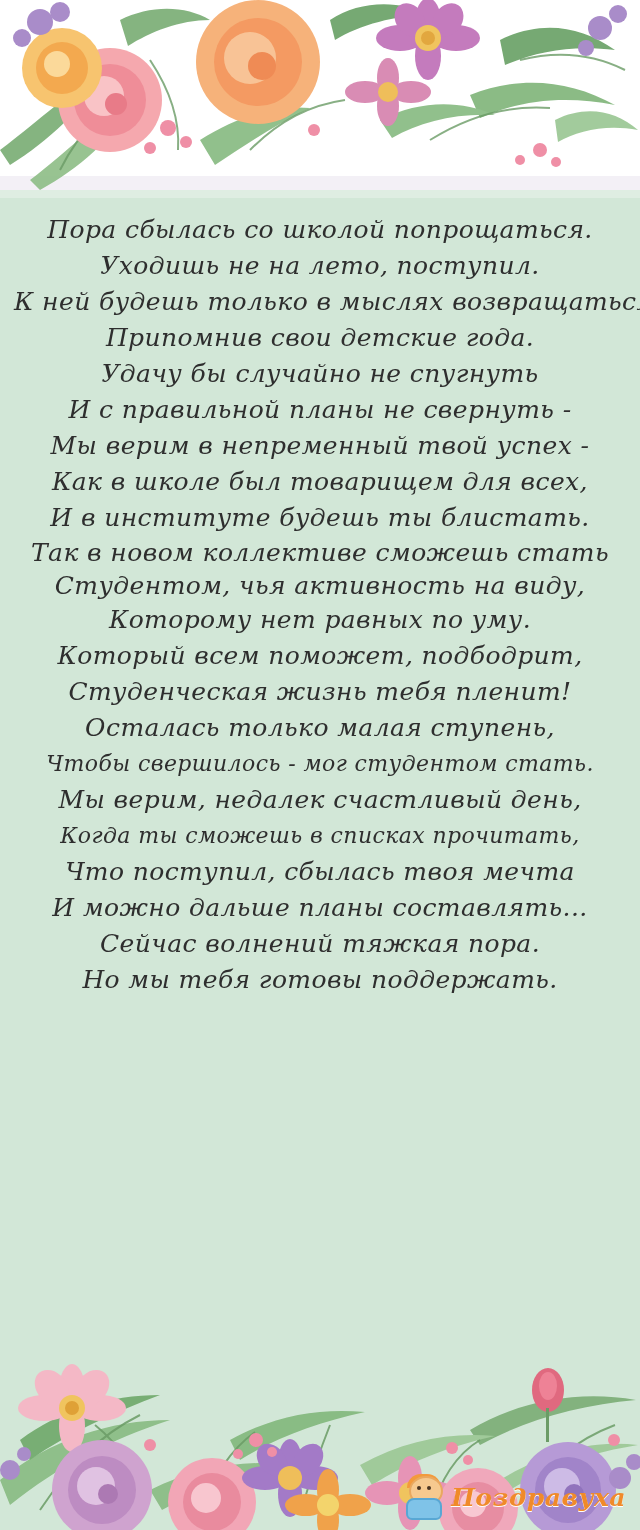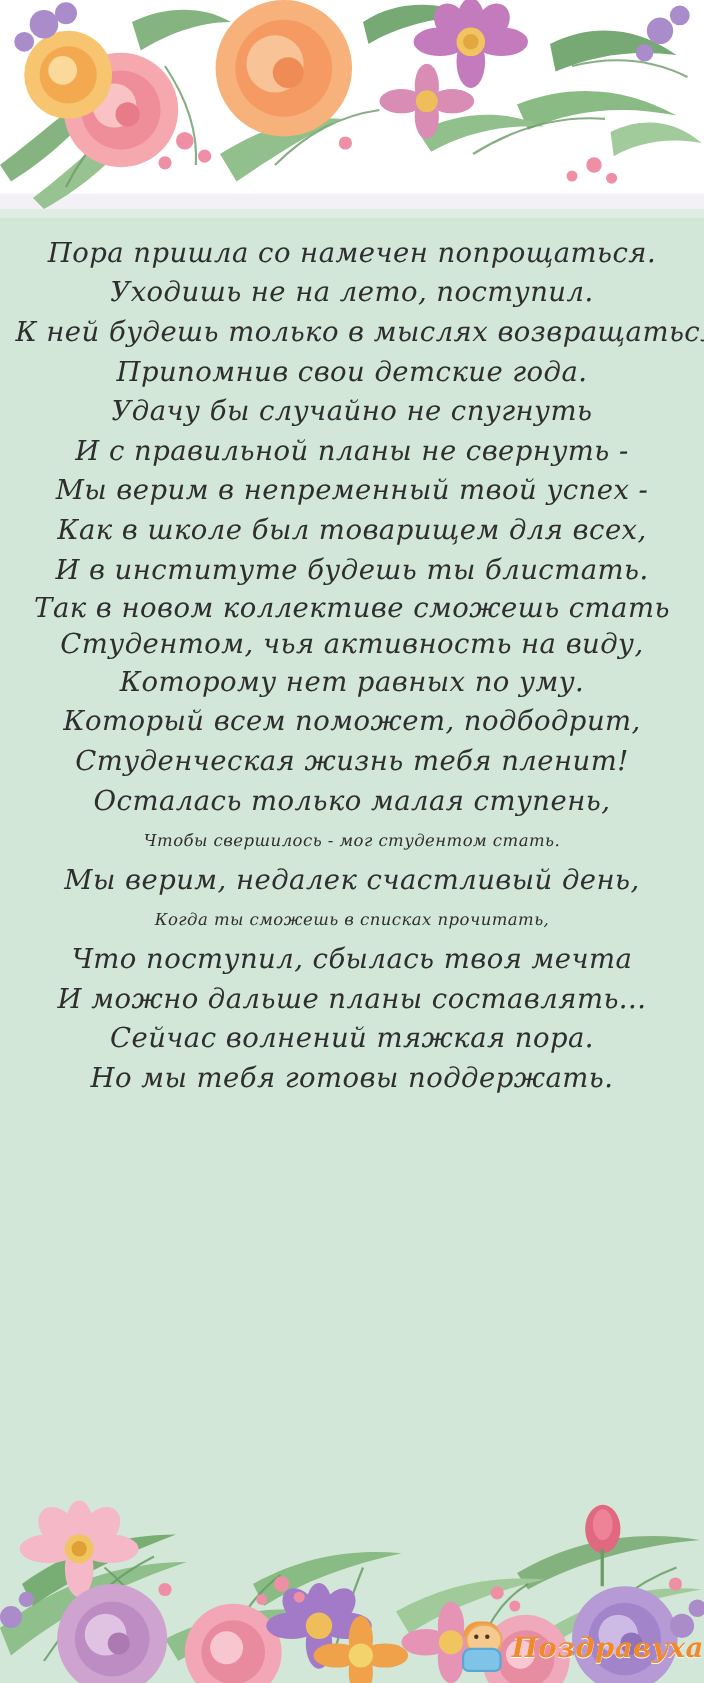--- a/index.html
+++ b/index.html
@@ -67,26 +67,26 @@
     font-size: 25px;
     line-height: 36px;
     letter-spacing: 0.4px;
     padding: 0 14px;
     box-sizing: border-box;
   }
   .poem .line {
     white-space: nowrap;
     display: block;
   }
-  .poem .line.sm { font-size: 15px; }
+  .poem .line.sm { font-size: 22px; }
   .poem .line.tight { line-height: 33px; }
   
   .logo {
     position: absolute;
-    right: 0;
+    right: 14px;
     bottom: 10px;
     display: flex;
     align-items: center;
     gap: 6px;
   }
   .logo-badge {
     width: 42px;
     height: 46px;
     position: relative;
   }
@@ -227,21 +227,21 @@
       <circle cx="540" cy="150" r="7"></circle>
       <circle cx="556" cy="162" r="5"></circle>
       <circle cx="520" cy="160" r="5"></circle>
       <circle cx="314" cy="130" r="6"></circle>
     </g>
   </svg>
 
   <div class="mint-panel"></div>
 
   <div class="poem">
-    <span class="line">Пора пришла со намечен попрощаться.</span>
+    <span class="line">Пора сбылась со школой попрощаться.</span>
     <span class="line">Уходишь не на лето, поступил.</span>
     <span class="line">К ней будешь только в мыслях возвращаться,</span>
     <span class="line">Припомнив свои детские года.</span>
     <span class="line">Удачу бы случайно не спугнуть</span>
     <span class="line">И с правильной планы не свернуть -</span>
     <span class="line">Мы верим в непременный твой успех -</span>
     <span class="line">Как в школе был товарищем для всех,</span>
     <span class="line">И в институте будешь ты блистать.</span>
     <span class="line tight">Так в новом коллективе сможешь стать</span>
     <span class="line tight">Студентом, чья активность на виду,</span>

